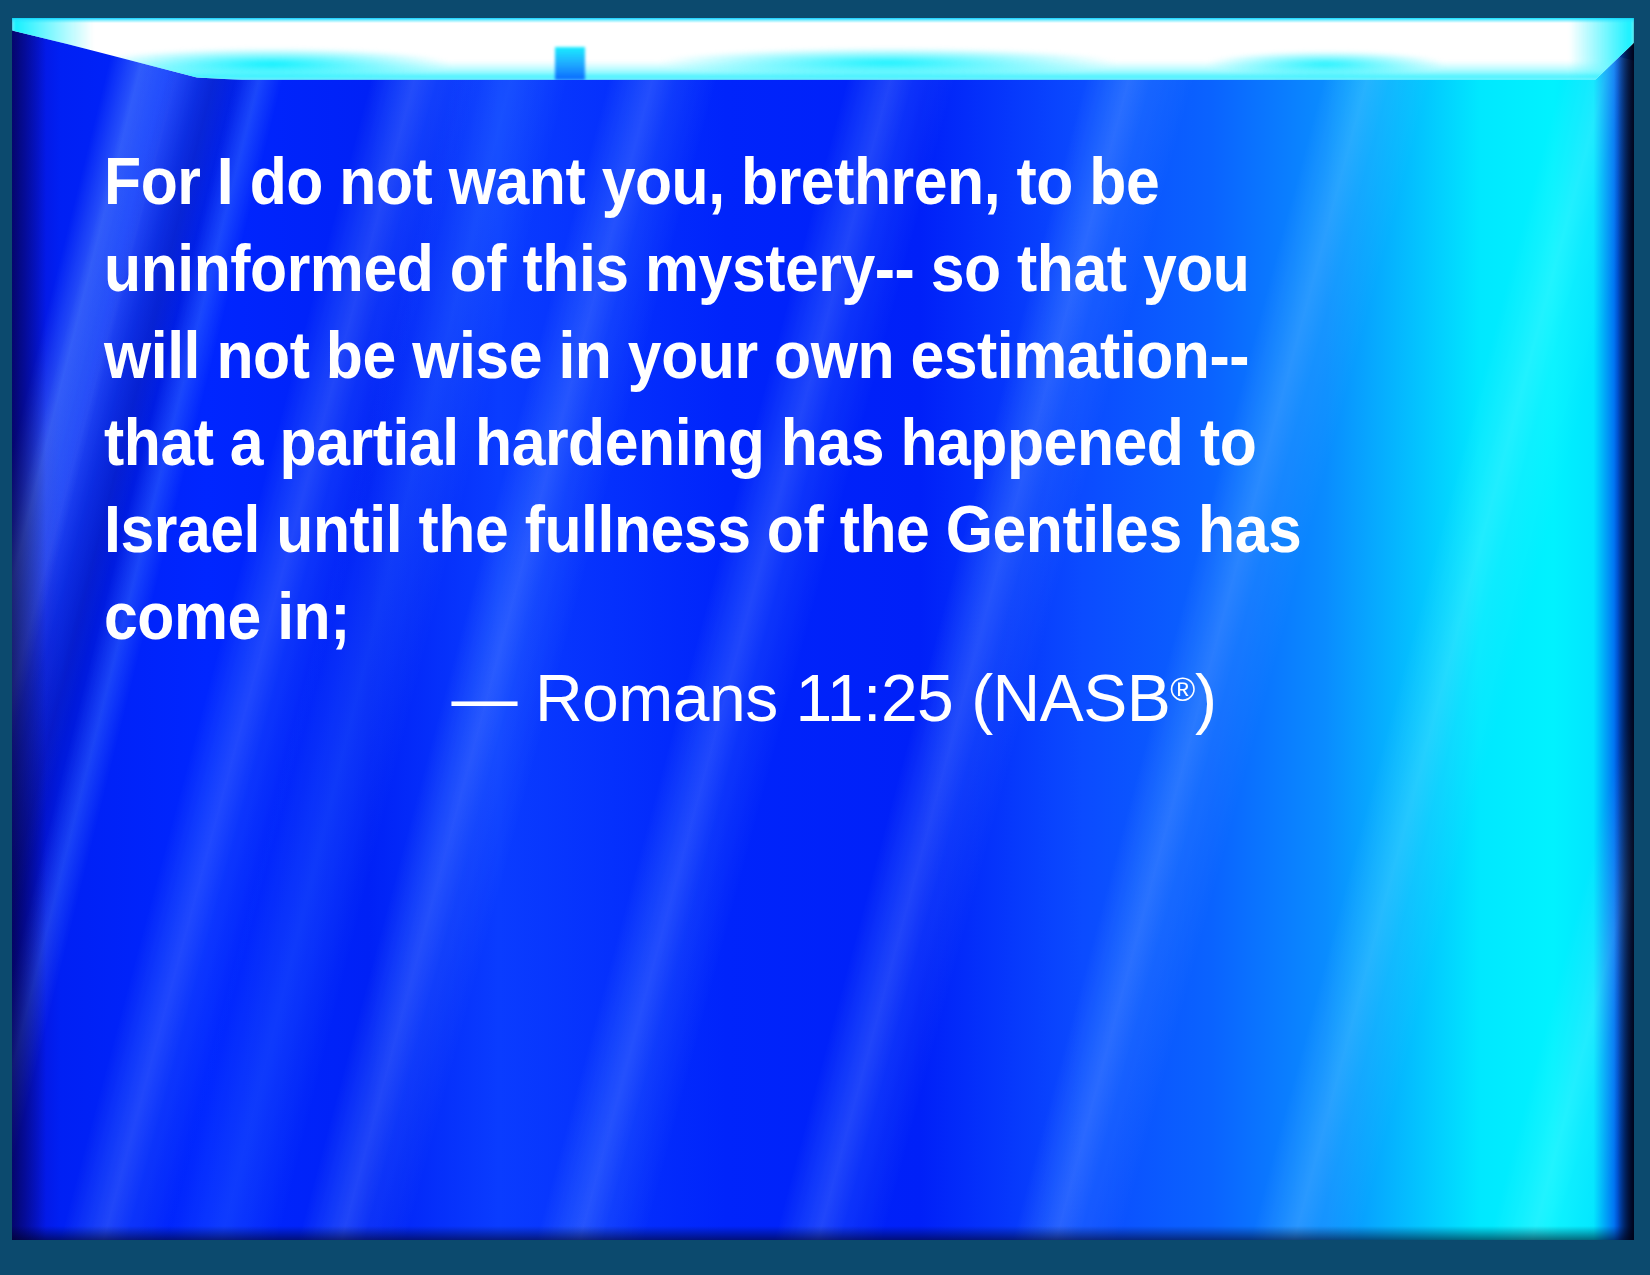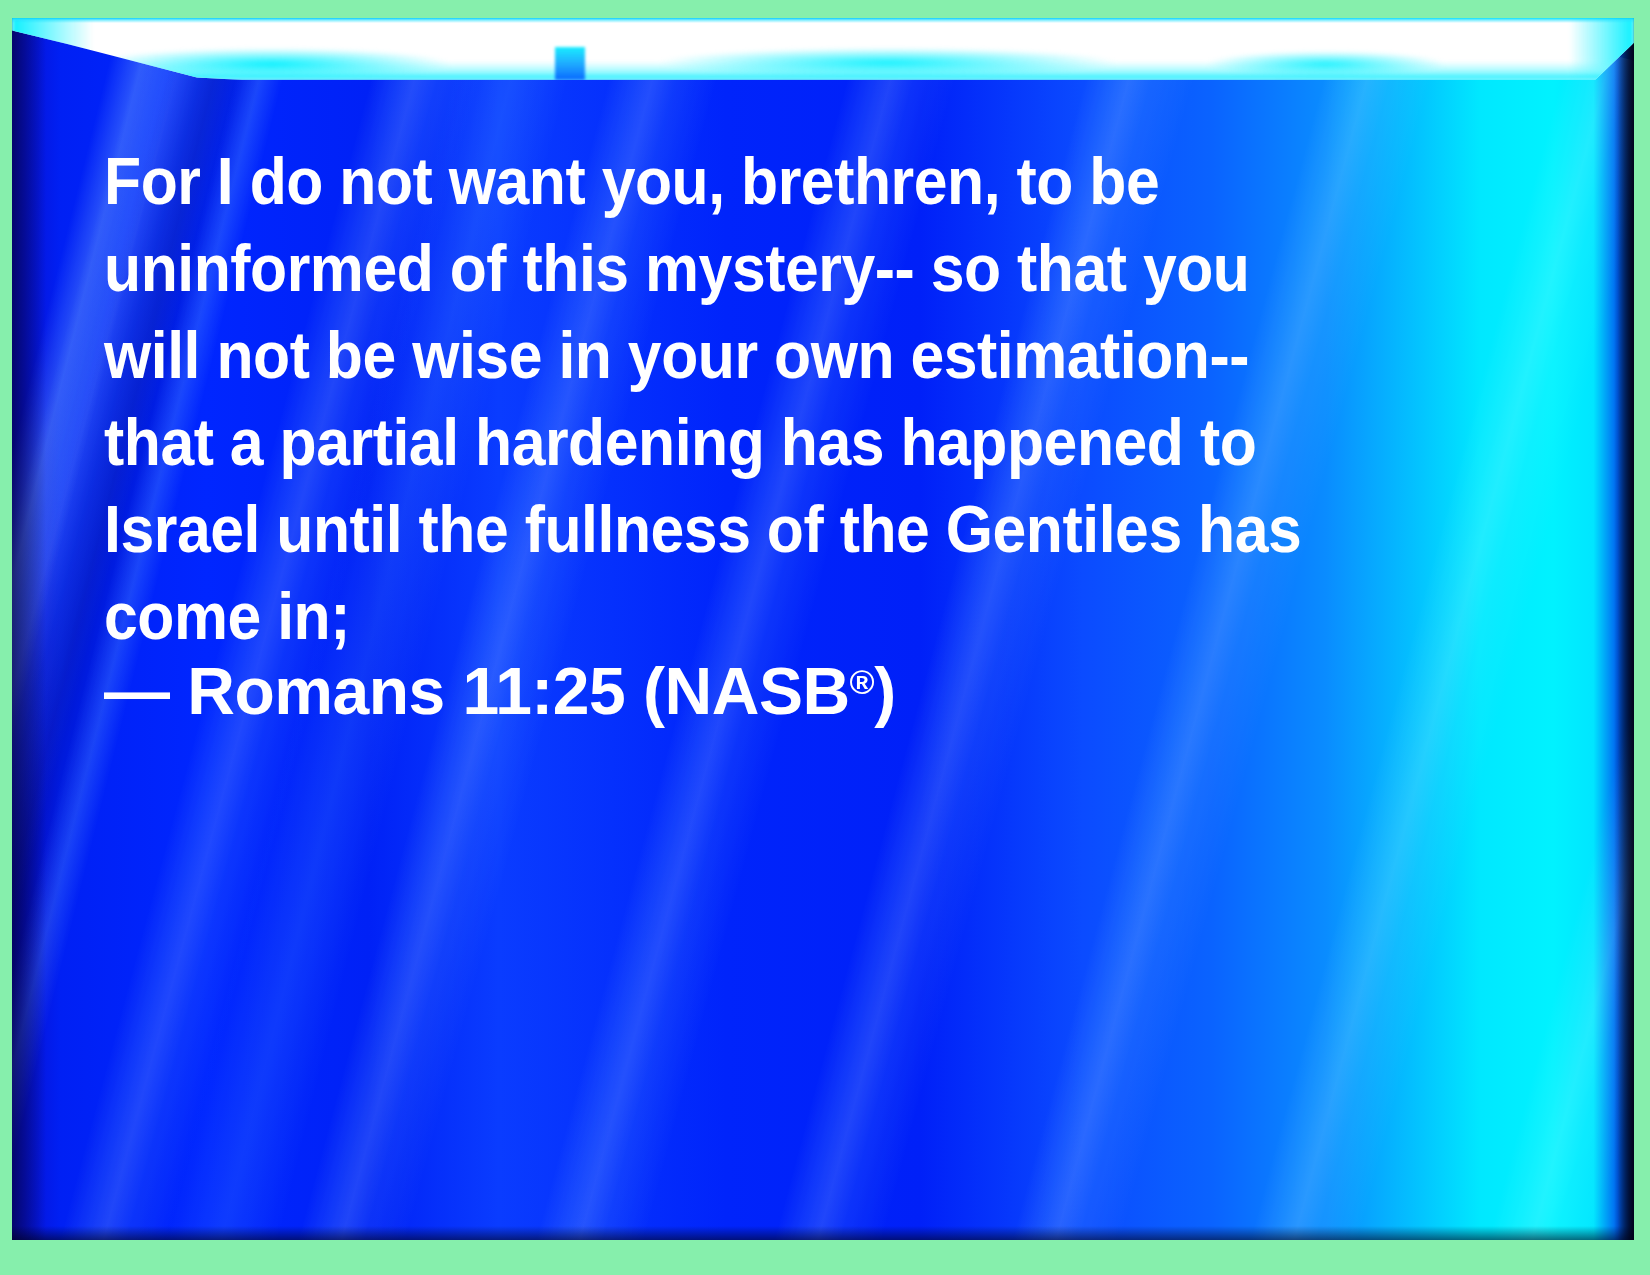--- a/index.html
+++ b/index.html
@@ -6,21 +6,21 @@
   html, body {
     margin: 0;
     padding: 0;
     background: #000000;
   }
 
   #slide {
     position: relative;
     width: 1650px;
     height: 1275px;
-    background: #86efac;
+    background: #0c4a6e;
     overflow: hidden;
     font-family: "Liberation Sans", "DejaVu Sans", sans-serif;
   }
 
   
   #canvas {
     position: absolute;
     left: 12px;
     top: 18px;
     width: 1622px;
@@ -190,25 +190,25 @@
     font-stretch: condensed;
     transform: scaleX(0.92);
     transform-origin: 0 50%;
   }
 
   #attribution {
     position: absolute;
     left: 92px;
     top: 628px;
     width: 1460px;
-    text-align: left;
+    text-align: center;
     color: #ffffff;
     font-size: 66px;
-    line-height: 73px;
-    font-weight: bold;
+    line-height: 87px;
+    font-weight: normal;
     letter-spacing: -0.5px;
     white-space: nowrap;
   }
   #attribution .reg {
     font-size: 34px;
     vertical-align: 20px;
   }
 </style>
 </head>
 <body>

